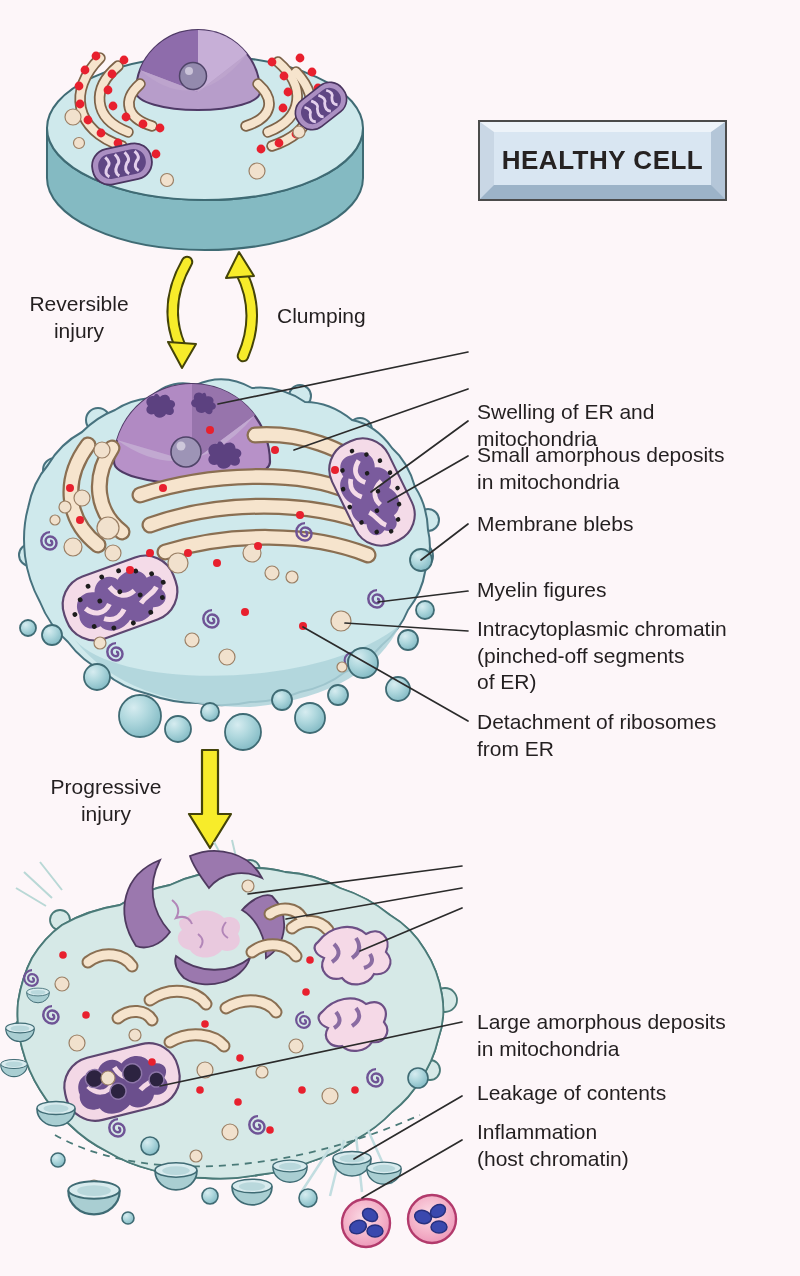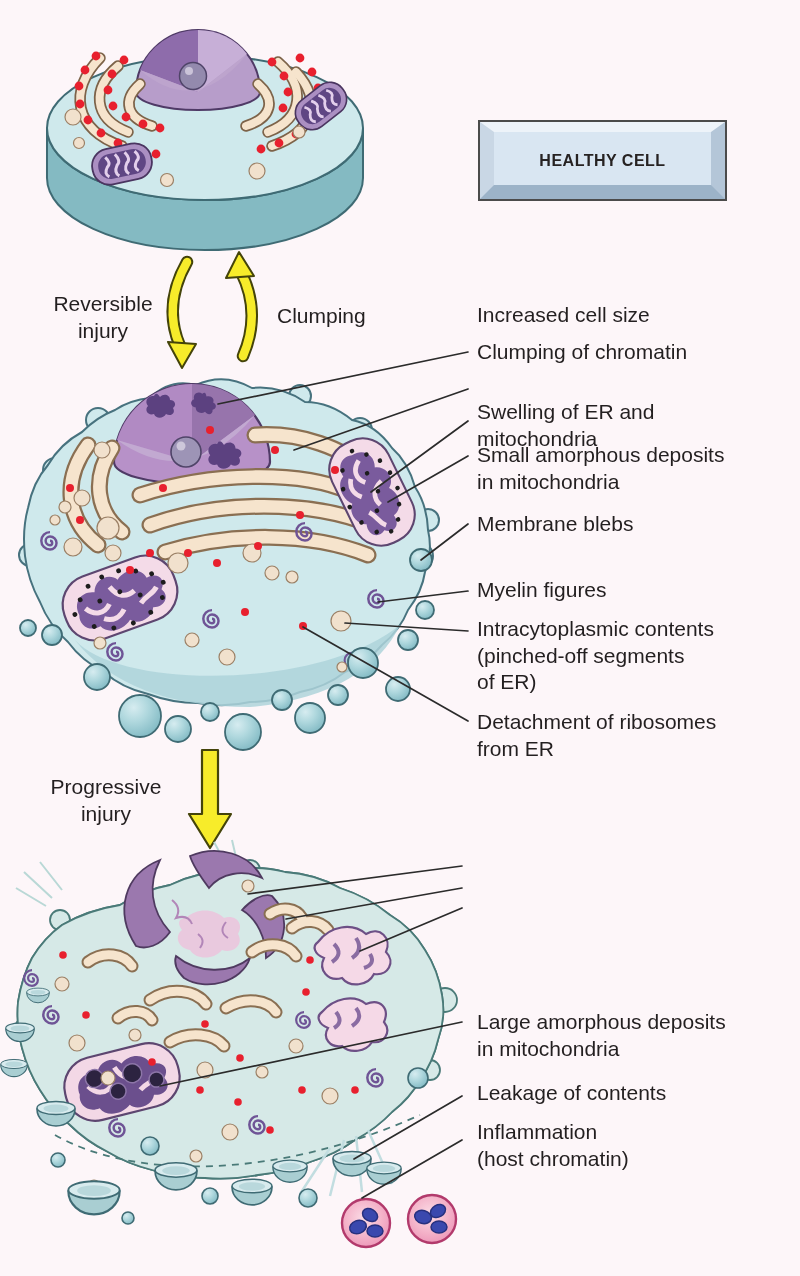--- a/index.html
+++ b/index.html
@@ -6,21 +6,21 @@
   .canvas{position:relative;width:800px;height:1276px;background:#fdf6f9;
           font-family:"Liberation Sans",sans-serif;color:#231f20;overflow:hidden;}
   svg.art{position:absolute;left:0;top:0;}
   .lbl{position:absolute;font-size:21px;line-height:26.5px;white-space:pre-line;}
   .lbl-c{text-align:center;}
   .box{position:absolute;border:2px solid #4b4b4b;}
   .bevel{position:absolute;inset:0;border-style:solid;border-width:10px 14px 14px 14px;}
   .bevel.h{border-color:#edf3f9 #b4c6d8 #9cb3c8 #c9d7e5;background:#d9e6f2;}
   .bevel.n{border-color:#fdf6eb #e9cda2 #dfbd90 #f4e1c4;background:#faeeda;}
   .box-inner{position:absolute;inset:0;display:flex;align-items:center;justify-content:center;
-             font-weight:bold;font-size:16px;letter-spacing:.5px;color:#262222;}
+             font-weight:bold;font-size:26px;letter-spacing:.5px;color:#262222;}
 </style>
 </head>
 <body>
 
 <div class="canvas">
 
 <svg class="art" width="800" height="1276" viewBox="0 0 800 1276">
   <defs>
     <radialGradient id="blebGrad" cx="35%" cy="30%" r="75%">
       <stop offset="0%" stop-color="#d6ecf0"></stop>
@@ -421,35 +421,33 @@
     <line x1="468" y1="721" x2="303" y2="627"></line>
     <line x1="462" y1="866" x2="248" y2="894"></line>
     <line x1="462" y1="888" x2="286" y2="919"></line>
     <line x1="462" y1="908" x2="360" y2="951"></line>
     <line x1="462" y1="1022" x2="160" y2="1086"></line>
     <line x1="462" y1="1096" x2="354" y2="1159"></line>
     <line x1="462" y1="1140" x2="362" y2="1198"></line>
   </g>
 </svg>
 
-  <div class="lbl lbl-c" style="left:32px;top:291px;width:142px">Reversible
+  <div class="lbl lbl-c" style="left:8px;top:291px;width:142px">Reversible
 injury</div>
   <div class="lbl" style="left:277px;top:303px">Clumping</div>
   <div class="lbl lbl-c" style="left:30px;top:774px;width:152px">Progressive
 injury</div>
 
-  <div class="lbl" style="left:477px;top:302px">Increased cell size</div>
-  <div class="lbl" style="left:477px;top:339px">Clumping of chromatin</div>
   <div class="lbl" style="left:477px;top:399px">Swelling of ER and
 mitochondria</div>
   <div class="lbl" style="left:477px;top:442px">Small amorphous deposits
 in mitochondria</div>
   <div class="lbl" style="left:477px;top:511px">Membrane blebs</div>
   <div class="lbl" style="left:477px;top:577px">Myelin figures</div>
-  <div class="lbl" style="left:477px;top:616px">Intracytoplasmic contents
+  <div class="lbl" style="left:477px;top:616px">Intracytoplasmic chromatin
 (pinched-off segments
 of ER)</div>
   <div class="lbl" style="left:477px;top:709px">Detachment of ribosomes
 from ER</div>
 
   <div class="lbl" style="left:477px;top:1009px">Large amorphous deposits
 in mitochondria</div>
   <div class="lbl" style="left:477px;top:1080px">Leakage of contents</div>
   <div class="lbl" style="left:477px;top:1119px">Inflammation
 (host chromatin)</div>

